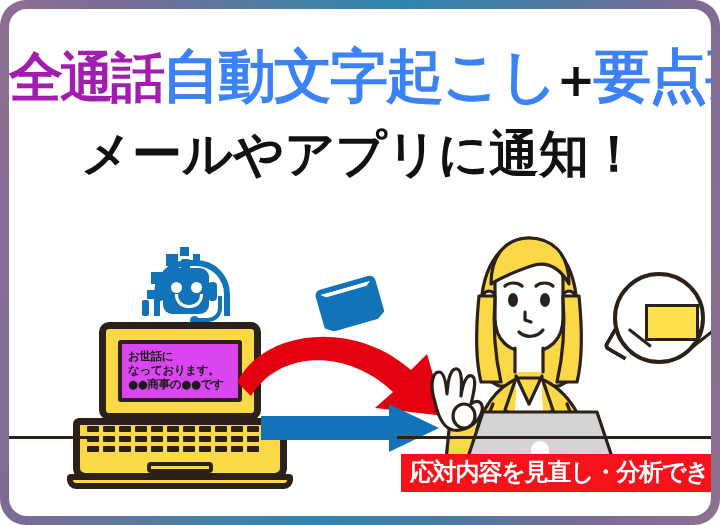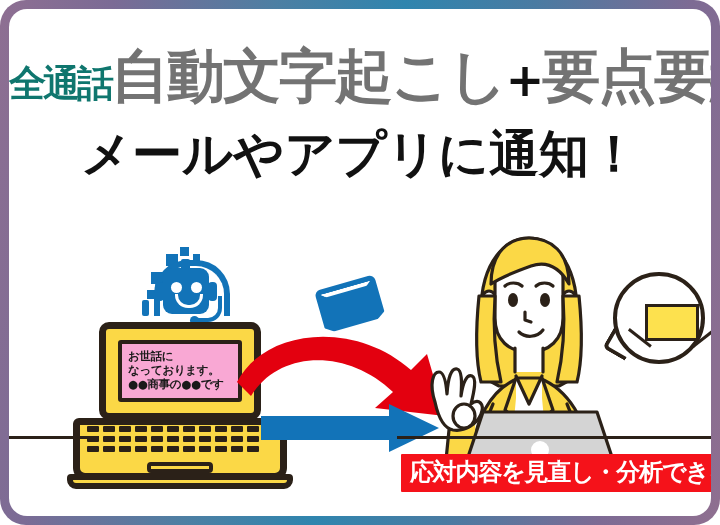--- a/index.html
+++ b/index.html
@@ -33,23 +33,23 @@
     text-align:center;
     white-space:nowrap;
     line-height:1;
     font-weight:bold;
   }
   #line1{
     top:38px;
     font-size:58px;
     letter-spacing:-2px;
   }
-  #line1 .blk{color:#0f766e;font-size:37px;letter-spacing:-3px;}
+  #line1 .blk{color:#a21caf;font-size:54px;letter-spacing:-3px;}
   #line1 .plus{color:#111111;font-size:46px;}
-  #line1 .red{color:#737373;}
+  #line1 .red{color:#3b82f6;}
   #line2{
     top:120px;
     font-size:50px;
     color:#111111;
     letter-spacing:0px;
   }
 
   
   #art{
     position:absolute;left:0;top:205px;width:702px;height:302px;
@@ -93,21 +93,21 @@
 
   
   #laptop-y{position:absolute;left:58px;top:108px;width:240px;height:180px;}
   #ly-lid{
     position:absolute;left:32px;top:0;width:162px;height:98px;
     background:#fbd846;border:7px solid #2b2118;border-radius:10px;
     box-sizing:border-box;
   }
   #ly-screen{
     position:absolute;left:12px;top:11px;right:12px;bottom:11px;
-    background:#f9a8d4;border:4px solid #2b2118;box-sizing:border-box;
+    background:#d946ef;border:4px solid #2b2118;box-sizing:border-box;
     border-radius:3px;
     padding:5px 0 0 6px;
     overflow:hidden;
   }
   #ly-text{
     font-size:11.5px;line-height:1.22;color:#1a1a1a;font-weight:bold;
     white-space:pre-line;letter-spacing:-0.3px;
   }
   #ly-base{
     position:absolute;left:6px;top:96px;width:214px;height:62px;

